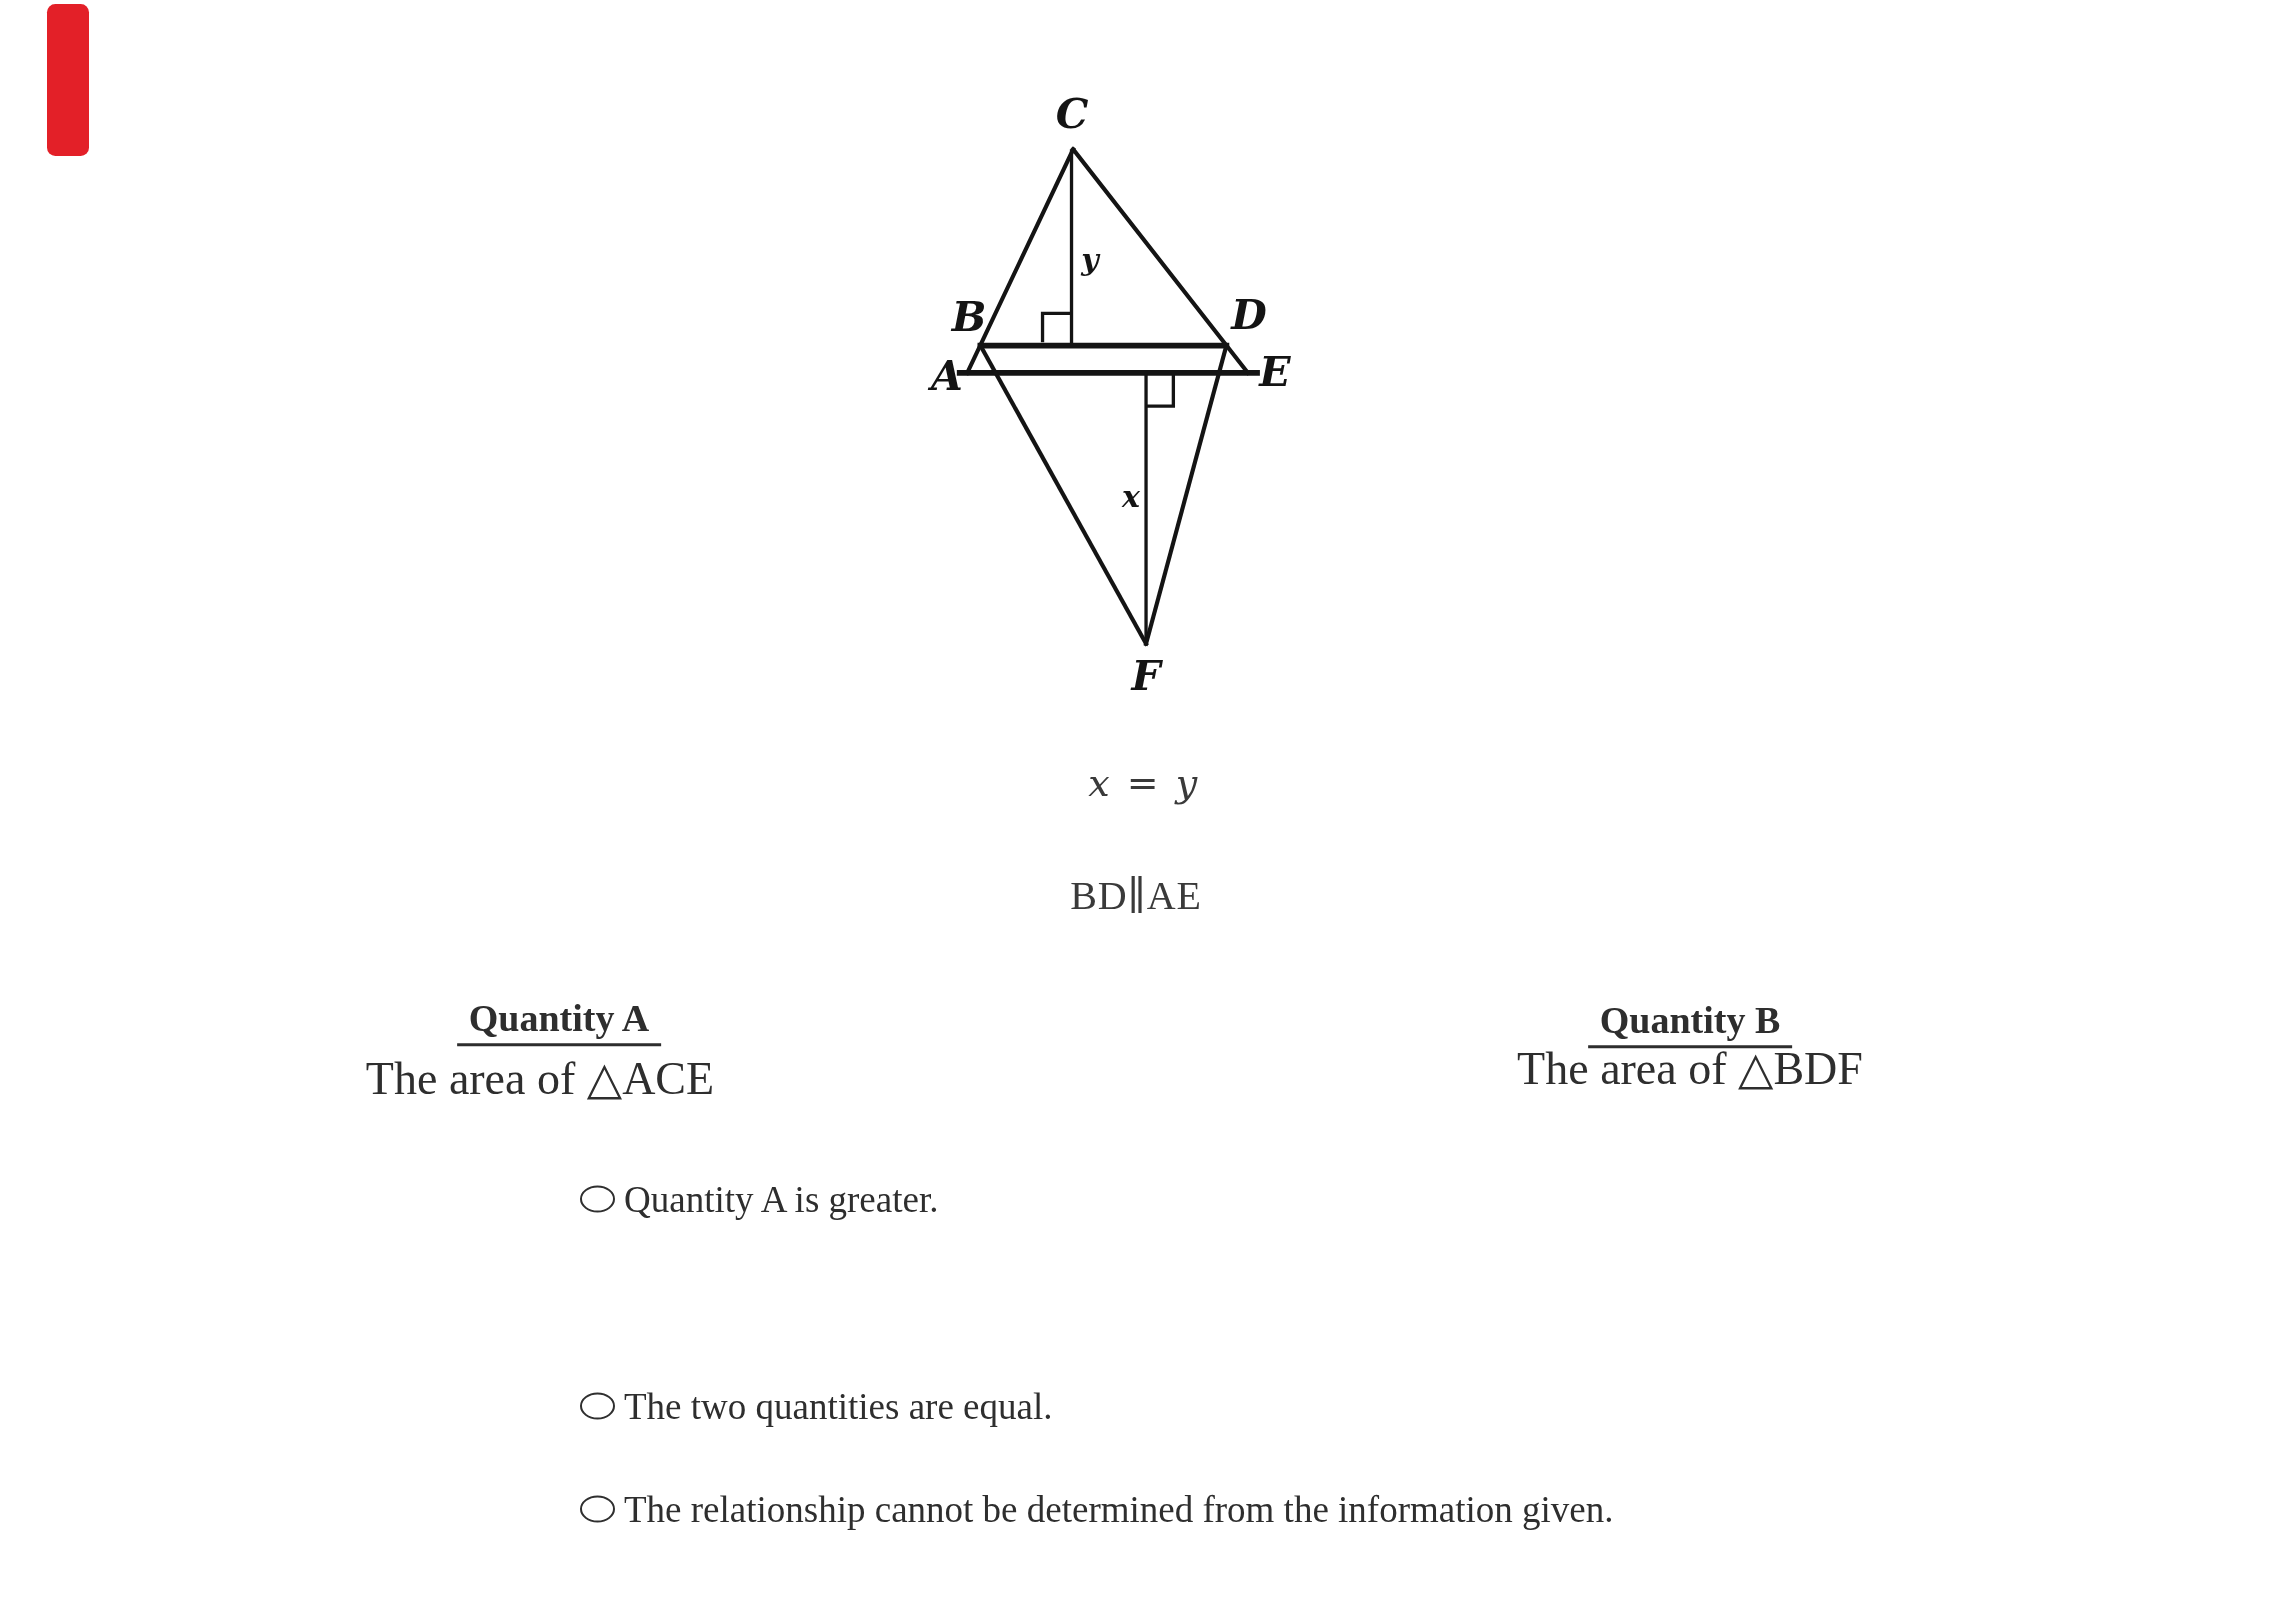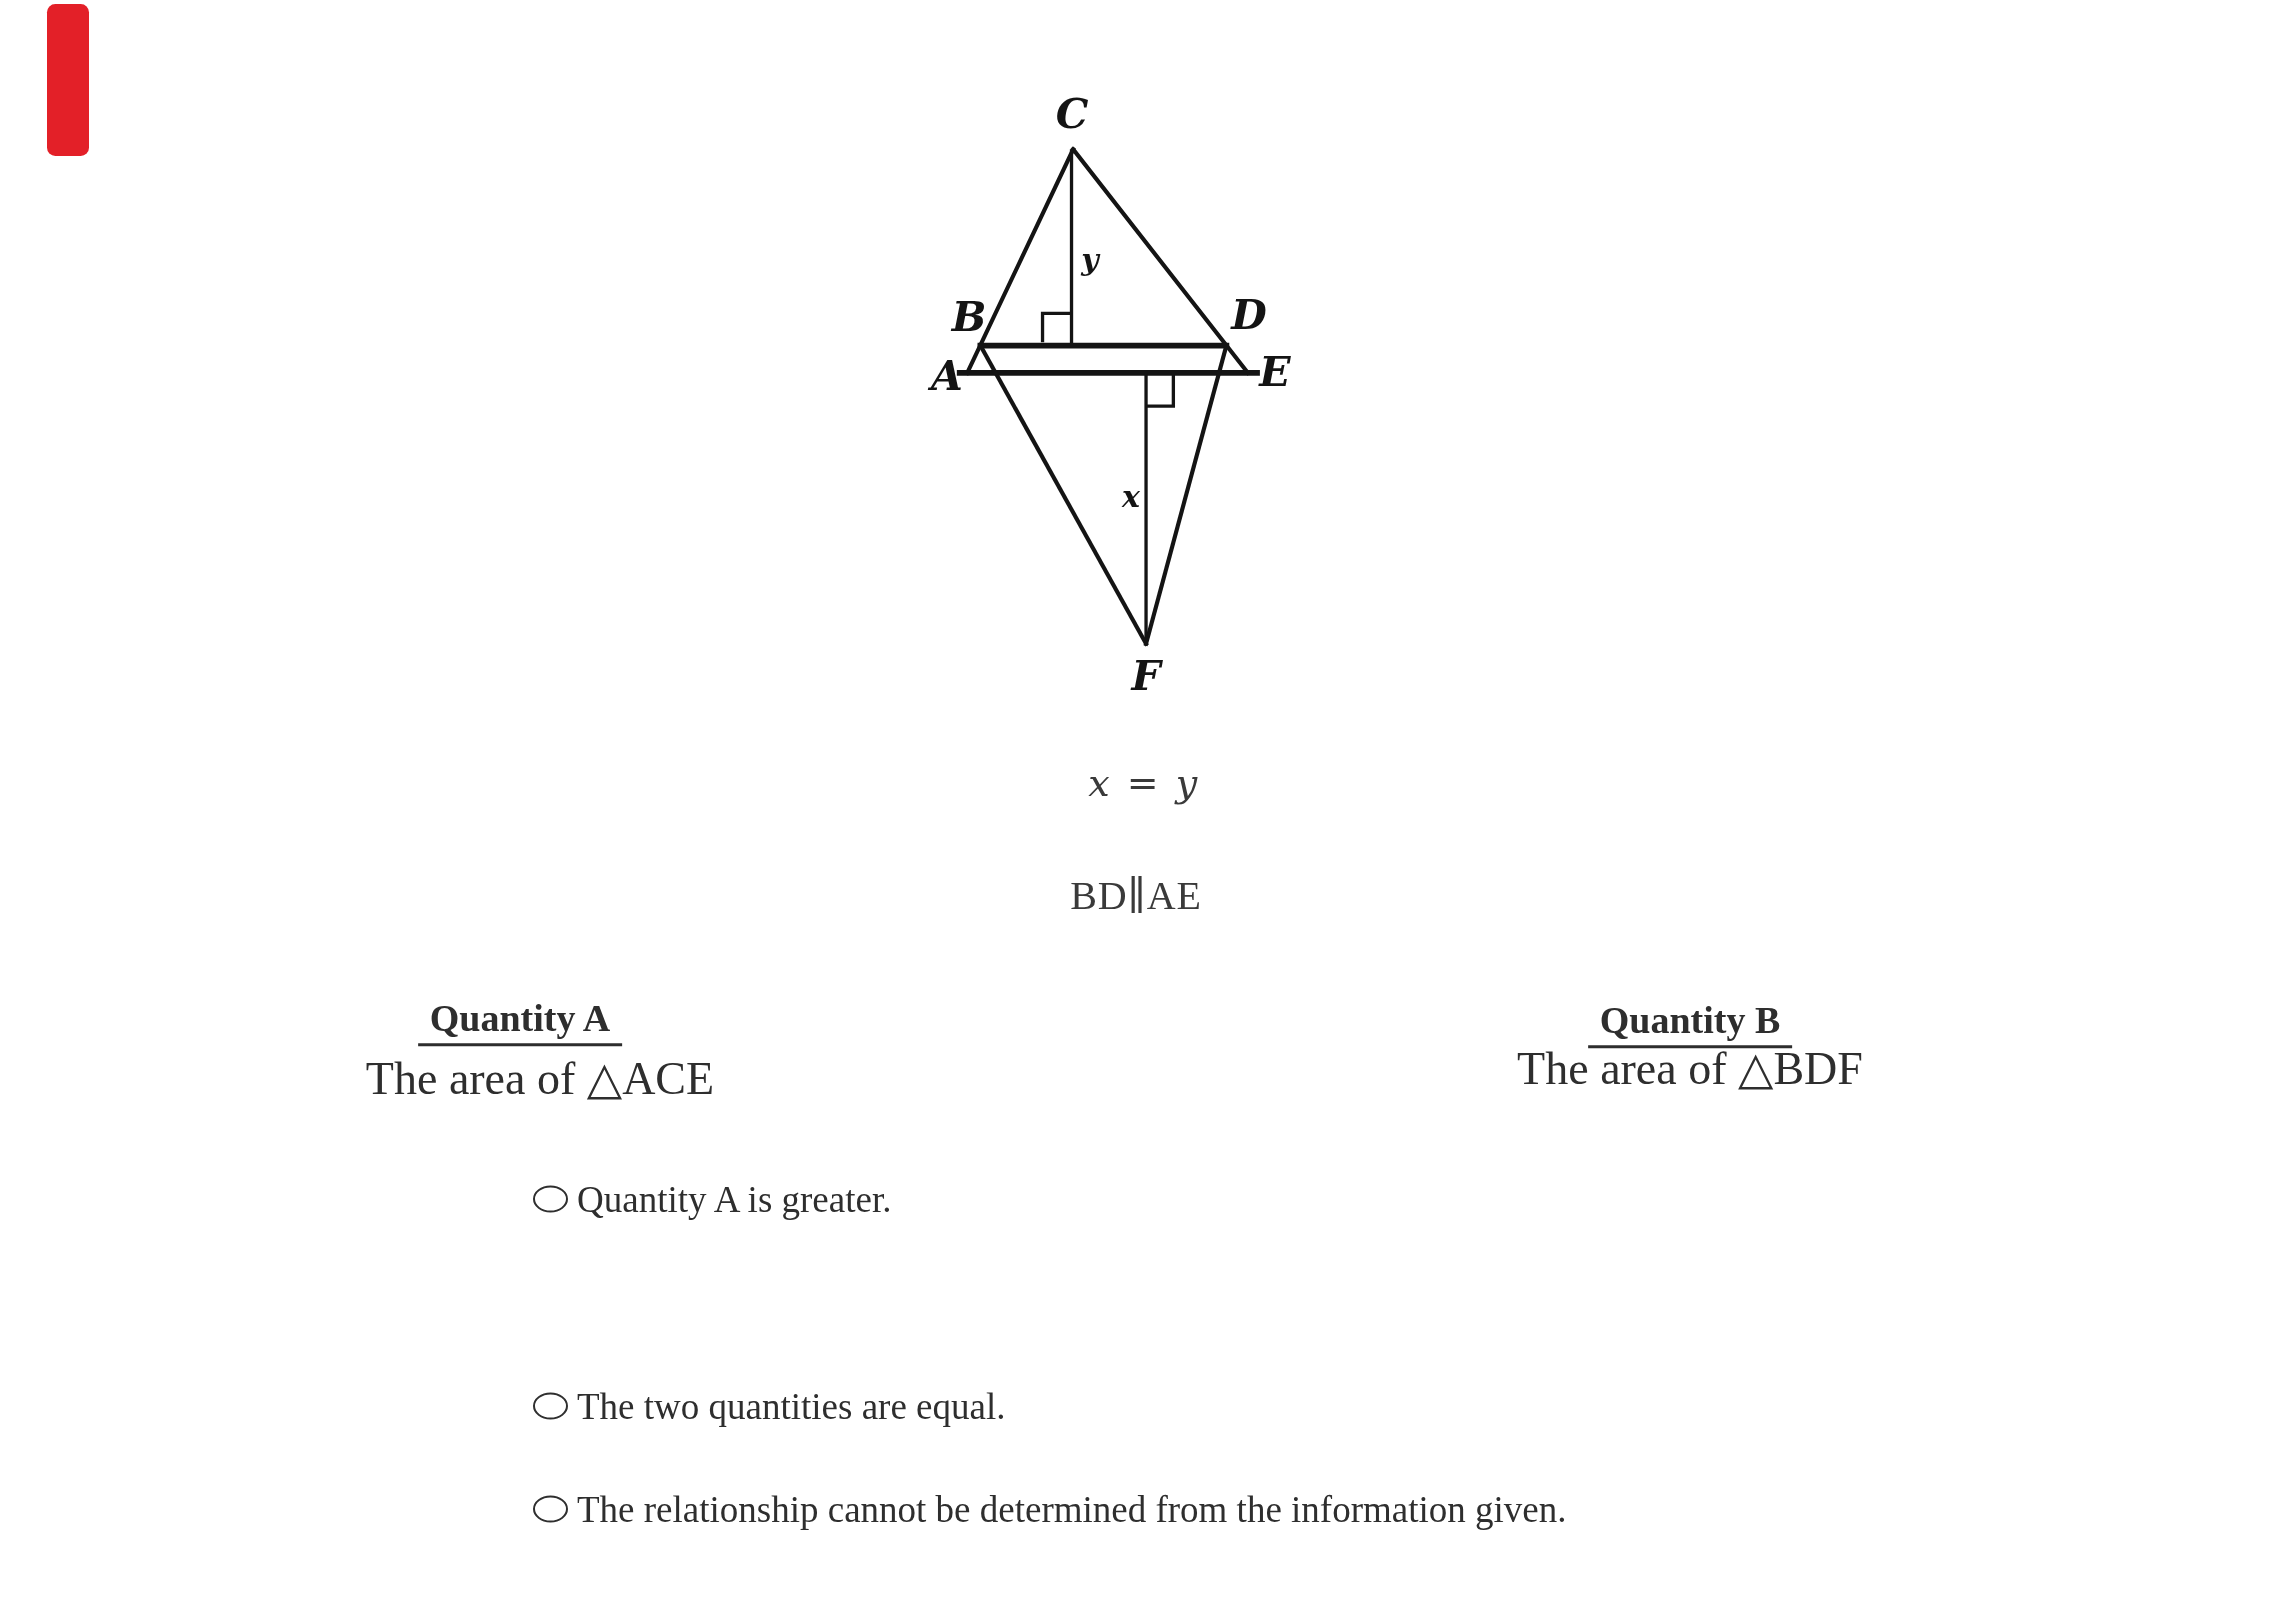--- a/index.html
+++ b/index.html
@@ -82,21 +82,21 @@
     position: absolute;
     transform: translate(-50%, -50%);
     font-size: 46px;
     white-space: nowrap;
     color: #2e2e2e;
   }
 
   
   .option {
     position: absolute;
-    left: 533px;
+    left: 580px;
     transform: translateY(-50%);
     display: flex;
     align-items: center;
     white-space: nowrap;
     cursor: default;
   }
   .radio {
     display: inline-block;
     width: 31px;
     height: 23px;
@@ -140,21 +140,21 @@
     <span class="vlabel" style="left:405px; top:322px;">E</span>
     <span class="vlabel" style="left:276px; top:626px;">F</span>
     <span class="vlabel small" style="left:220px; top:209px;">y</span>
     <span class="vlabel small" style="left:261px; top:446px;">x</span>
   </div>
 
   <div class="given given-eq" style="left:1120px; top:783px;">x = y</div>
 
   <div class="given given-par" style="left:1120px; top:895px;margin-left:16px;">BD∥AE</div>
 
-  <div class="qheader" style="left:520px; top:1021px;">
+  <div class="qheader" style="left:559px; top:1021px;">
     <span class="u">Quantity A</span>
   </div>
   <div class="qdesc" style="left:540px; top:1078px;">The area of △ACE</div>
 
   <div class="qheader" style="left:1690px; top:1023px;">
     <span class="u">Quantity B</span>
   </div>
   <div class="qdesc" style="left:1690px; top:1068px;">The area of △BDF</div>
 
   <div class="option" style="top:1199px;">

